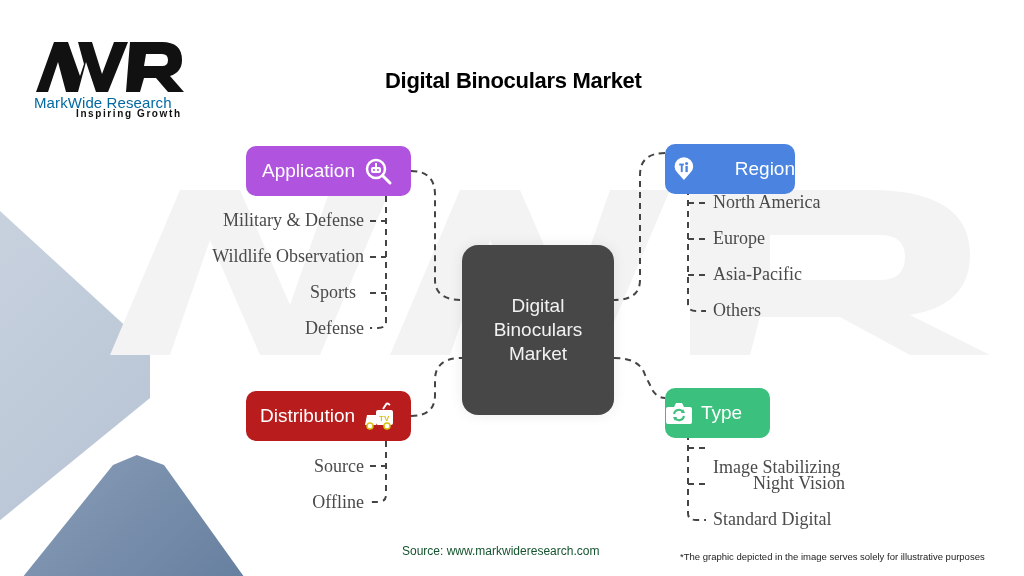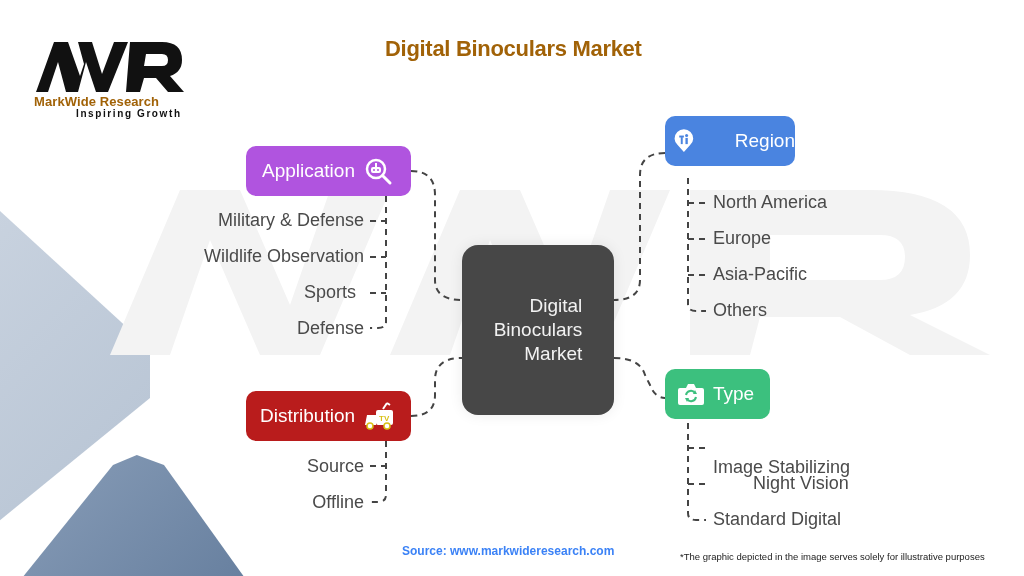--- a/index.html
+++ b/index.html
@@ -2,32 +2,32 @@
 <html><head>
 <meta charset="utf-8">
 <style>
   html, body { margin:0; padding:0; }
   body { width:1024px; height:576px; position:relative; overflow:hidden; background:#ffffff; font-family:"Liberation Sans", sans-serif; }
   .abs { position:absolute; }
   .shape1 { left:-120px; top:200px; width:270px; height:330px; background:linear-gradient(135deg,#cdd6e2,#b6c3d3); border-radius:0 70px 70px 0; transform:skewY(0deg); clip-path:polygon(0 0, 40% 0, 100% 45%, 100% 60%, 40% 100%, 0 100%); }
   .shape2 { left:-40px; top:455px; width:340px; height:200px; background:linear-gradient(135deg,#8ea2bc,#5b7596); clip-path:polygon(0 100%, 45% 5%, 52% 0, 60% 5%, 100% 100%); }
   .watermark { left:90px; top:185px; width:920px; height:175px; }
   .logo { left:34px; top:38px; }
-  .logo-text { left:34px; top:94px; font-weight:bold; font-size:13px; color:#a16207; letter-spacing:0.1px; }
+  .logo-text { left:34px; top:94px; font-weight:normal; font-size:15px; color:#0369a1; letter-spacing:0.1px; }
   .logo-sub { left:52px; top:108px; font-weight:bold; font-size:10px; color:#111; letter-spacing:1.6px;margin-left:24px; }
-  .title { left:385px; top:36px; font-size:22px; font-weight:bold; color:#a16207; letter-spacing:-0.3px; }
-  .center { left:462px; top:245px; width:152px; height:170px; background:#474747; border-radius:16px; color:#f2f2f2; display:flex; align-items:center; justify-content:center; text-align:right; font-size:19px; line-height:24px; box-shadow:0 0 14px rgba(0,0,0,0.08); }
+  .title { left:385px; top:68px; font-size:22px; font-weight:bold; color:#000000; letter-spacing:-0.3px; }
+  .center { left:462px; top:245px; width:152px; height:170px; background:#474747; border-radius:16px; color:#f2f2f2; display:flex; align-items:center; justify-content:center; text-align:center; font-size:19px; line-height:24px; box-shadow:0 0 14px rgba(0,0,0,0.08); }
   .cat { height:50px; border-radius:10px; color:#fff; display:flex; align-items:center; font-size:19px; gap:8px; box-sizing:border-box; }
   .cat-app { left:246px; top:146px; width:165px; background:#b054df; padding-left:16px; }
   .cat-dist { left:246px; top:391px; width:165px; background:#b91c1c; padding-left:14px; }
-  .cat-region { left:665px; top:116px; width:130px; background:#4a84e0; padding-left:8px;gap:40px; }
-  .cat-type { left:665px; top:369px; width:105px; background:#3cc07e; padding-left:12px; }
-  .item { font-size:18px; color:#4a4a4a; white-space:nowrap; }
+  .cat-region { left:665px; top:144px; width:130px; background:#4a84e0; padding-left:8px;gap:40px; }
+  .cat-type { left:665px; top:388px; width:105px; background:#3cc07e; padding-left:0; }
+  .item { font-size:18px; color:#4a4a4a; white-space:nowrap;font-family:Liberation Serif, serif; }
   .item-left { text-align:right; width:200px; }
-  .source { left:402px; top:544px; font-size:12px; font-weight:bold; color:#3b82f6; }
+  .source { left:402px; top:544px; font-size:12px; font-weight:normal; color:#14532d; }
   .note { left:680px; top:551px; font-size:9.5px; color:#222; }
   svg.lines { left:0; top:0; }
 </style>
 </head>
 <body>
 
 <div class="abs shape1"></div>
 <div class="abs shape2"></div>
 
 <svg class="abs watermark" viewBox="0 0 920 175">

